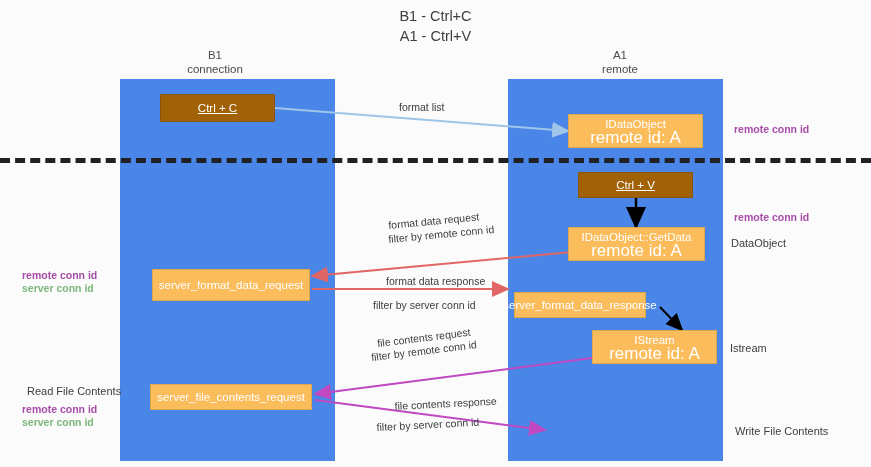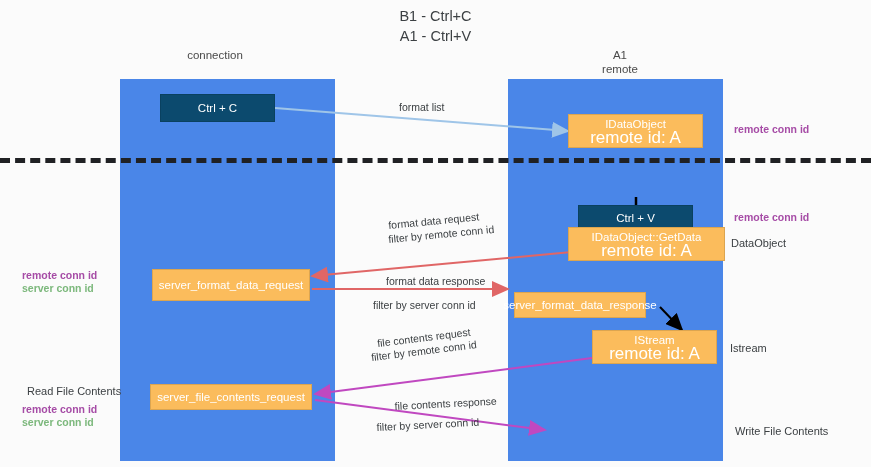--- a/index.html
+++ b/index.html
@@ -44,21 +44,21 @@
     flex-direction: column;
     align-items: center;
     justify-content: center;
     text-align: center;
     color: #ffffff;
     font-size: 11.5px;
     line-height: 14px;
     border: 1px solid rgba(0,0,0,0.12);
   }
   .box.orange { background: #fbbc5c; }
-  .box.green  { background: #0c4a6e; }
+  .box.green  { background: #a16207; text-decoration: underline; }
   .box .l2 { font-size: 17px; }
 
   .divider {
     position: absolute;
     left: 0;
     top: 158px;
     width: 871px;
     height: 0;
     border-top: 5px dashed #202124;
   }
@@ -88,20 +88,21 @@
 <body>
 
 <div id="stage">
 
   <div class="title">
     <div>B1 - Ctrl+C</div>
     <div>A1 - Ctrl+V</div>
   </div>
 
   <div class="colhead" style="left:150px; top:48px; width:130px;">
+    <div>B1</div>
     <div>connection</div>
   </div>
   <div class="colhead" style="left:555px; top:48px; width:130px;">
     <div>A1</div>
     <div>remote</div>
   </div>
 
   <div class="lane" style="left:120px; top:79px; width:215px; height:382px;"></div>
   <div class="lane" style="left:508px; top:79px; width:215px; height:382px;"></div>
 
@@ -138,25 +139,25 @@
 
   <div class="box green" style="left:160px; top:94px; width:115px; height:28px;">
     <div>Ctrl + C</div>
   </div>
 
   <div class="box orange" style="left:568px; top:114px; width:135px; height:34px;">
     <div>IDataObject</div>
     <div class="l2">remote id: A</div>
   </div>
 
-  <div class="box green" style="left:578px; top:172px; width:115px; height:26px;margin-top:33px;">
+  <div class="box green" style="left:578px; top:172px; width:115px; height:26px;">
     <div>Ctrl + V</div>
   </div>
 
-  <div class="box orange" style="left:568px; top:227px; width:157px; height:34px;">
+  <div class="box orange" style="left:568px; top:227px; width:137px; height:34px;">
     <div>IDataObject::GetData</div>
     <div class="l2">remote id: A</div>
   </div>
 
   <div class="box orange" style="left:152px; top:269px; width:158px; height:32px;">
     <div>server_format_data_request</div>
   </div>
 
   <div class="box orange" style="left:514px; top:292px; width:132px; height:26px;">
     <div>server_format_data_response</div>

